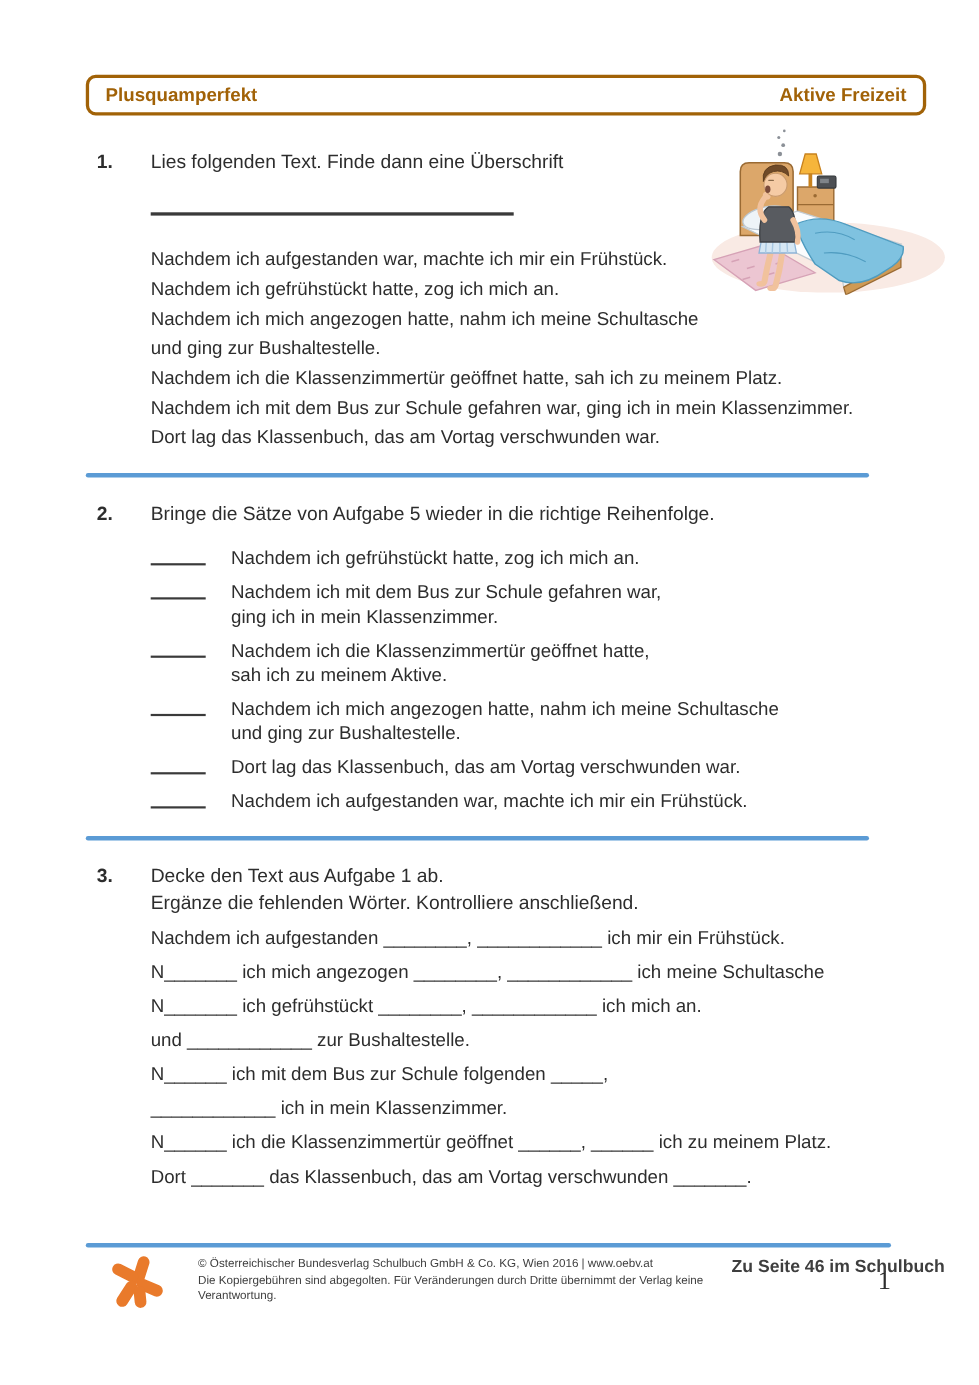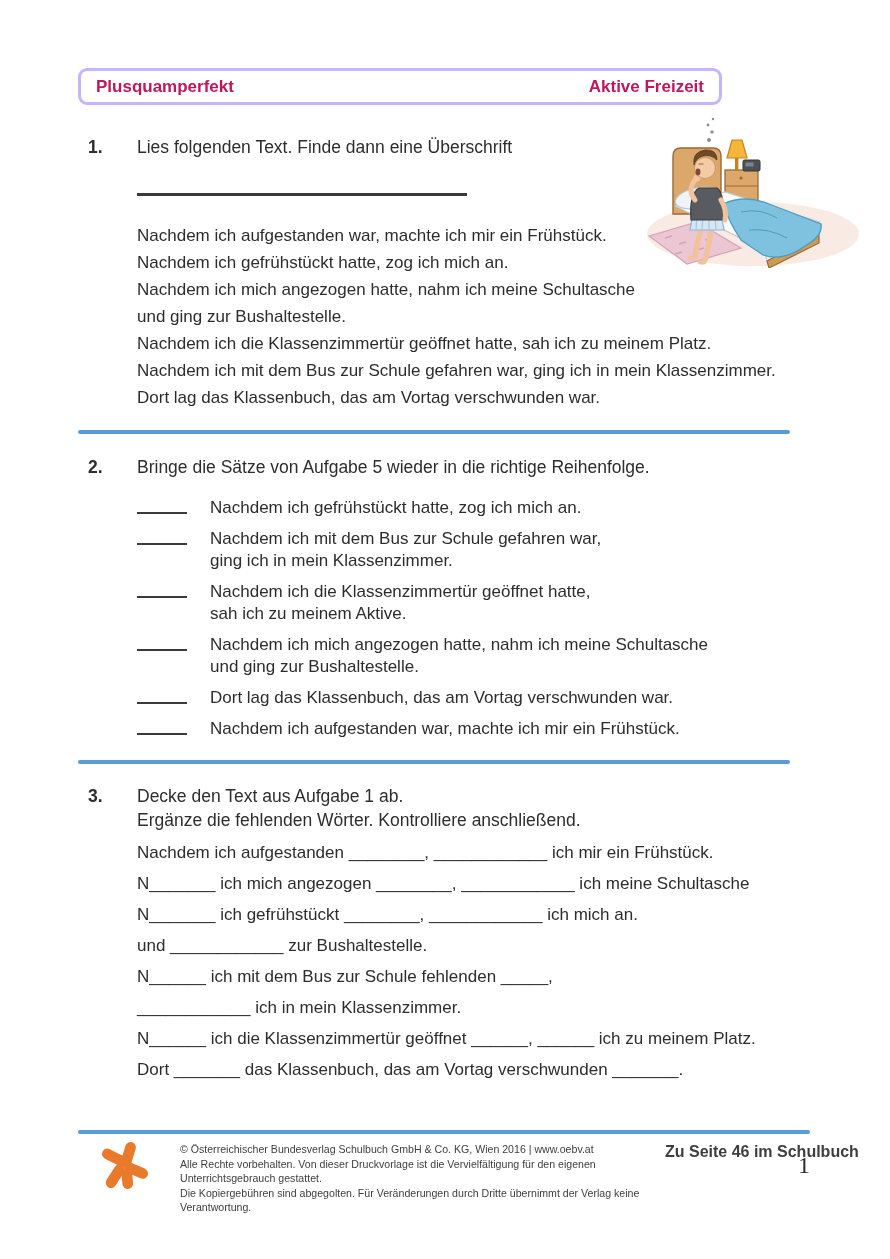--- a/index.html
+++ b/index.html
@@ -4,24 +4,24 @@
 <style>
   * { margin: 0; padding: 0; box-sizing: border-box; }
   body { background: #ffffff; font-family: "Liberation Sans", sans-serif; }
   .page {
     position: relative; width: 890px; height: 1259px;
     background: #ffffff; overflow: hidden; color: #2d2d2d;
   }
 
   
   .header-box {
-    position: absolute; top: 68px; left: 78px; width: 644px; height: 37px;
-    border: 3px solid #c4b5fd; border-radius: 9px;
+    position: absolute; top: 68px; left: 78px; width: 764px; height: 37px;
+    border: 3px solid #a16207; border-radius: 9px;
     display: flex; justify-content: space-between; align-items: center;
-    padding: 0 15px; font-size: 17px; font-weight: bold; color: #be185d;
+    padding: 0 15px; font-size: 17px; font-weight: bold; color: #a16207;
   }
 
   
   .illustration { position: absolute; top: 112px; left: 645px; width: 218px; height: 156px; }
 
   
   .task { position: absolute; left: 78px; width: 734px; display: flex; }
   .task-num { flex: 0 0 59px; padding-left: 10px; font-weight: bold; font-size: 17.5px; line-height: 24px; }
   .task-body { flex: 1; }
   .instruction { font-size: 17.5px; line-height: 24px; white-space: nowrap; }
@@ -172,39 +172,38 @@
   <section class="task task3">
     <div class="task-num">3.</div>
     <div class="task-body">
       <p class="instruction">Decke den Text aus Aufgabe 1 ab.</p>
       <p class="instruction">Ergänze die fehlenden Wörter. Kontrolliere anschließend.</p>
       <div class="fill">
         <p>Nachdem ich aufgestanden ________, ____________ ich mir ein Frühstück.</p>
         <p>N_______ ich mich angezogen ________, ____________ ich meine Schultasche</p>
         <p>N_______ ich gefrühstückt ________, ____________ ich mich an.</p>
         <p>und ____________ zur Bushaltestelle.</p>
-        <p>N______ ich mit dem Bus zur Schule fehlenden _____,</p>
+        <p>N______ ich mit dem Bus zur Schule folgenden _____,</p>
         <p>____________ ich in mein Klassenzimmer.</p>
         <p>N______ ich die Klassenzimmertür geöffnet ______, ______ ich zu meinem Platz.</p>
         <p>Dort _______ das Klassenbuch, das am Vortag verschwunden _______.</p>
       </div>
     </div>
   </section>
 
   <div class="footer-rule"></div>
   <svg class="footer-logo" viewBox="0 0 56 56" aria-hidden="true">
     <g stroke="#e97a2b" stroke-width="11.5" stroke-linecap="round">
       <line x1="29" y1="24" x2="34" y2="8"></line>
       <line x1="23" y1="22" x2="9" y2="15"></line>
       <line x1="33" y1="30" x2="47" y2="36"></line>
       <line x1="22" y1="32" x2="13" y2="46"></line>
       <line x1="30" y1="37" x2="31" y2="47"></line>
     </g>
   </svg>
   <div class="copyright">
     <div>© Österreichischer Bundesverlag Schulbuch GmbH &amp; Co. KG, Wien 2016  |  www.oebv.at</div>
-    <div>Alle Rechte vorbehalten. Von dieser Druckvorlage ist die Vervielfältigung für den eigenen Unterrichtsgebrauch gestattet.</div>
     <div>Die Kopiergebühren sind abgegolten. Für Veränderungen durch Dritte übernimmt der Verlag keine Verantwortung.</div>
   </div>
   <div class="footer-ref">Zu Seite 46 im Schulbuch</div>
   <div class="page-number">1</div>
 
 </div>
 
 </body></html>

